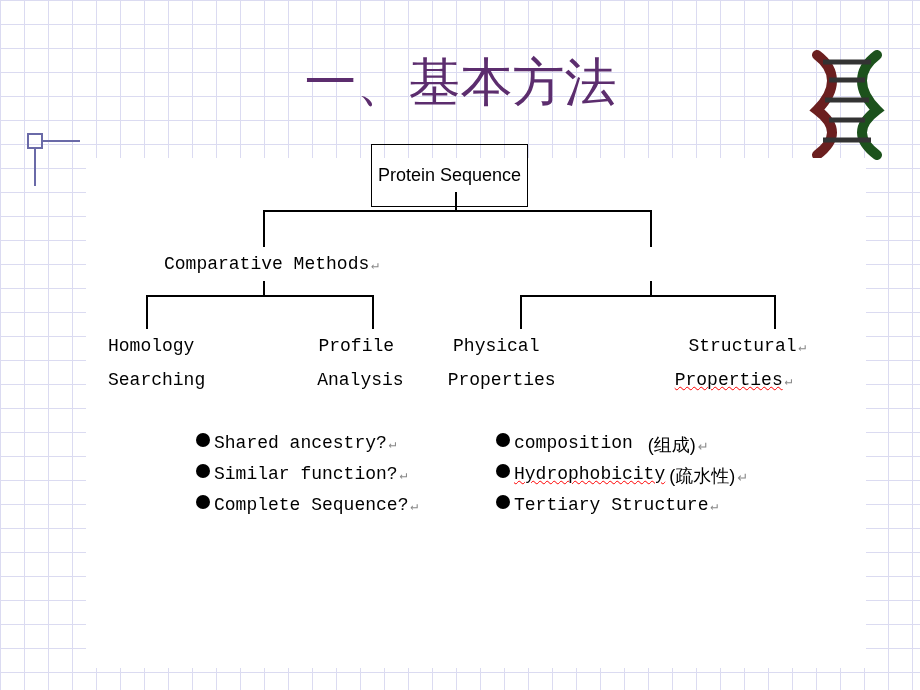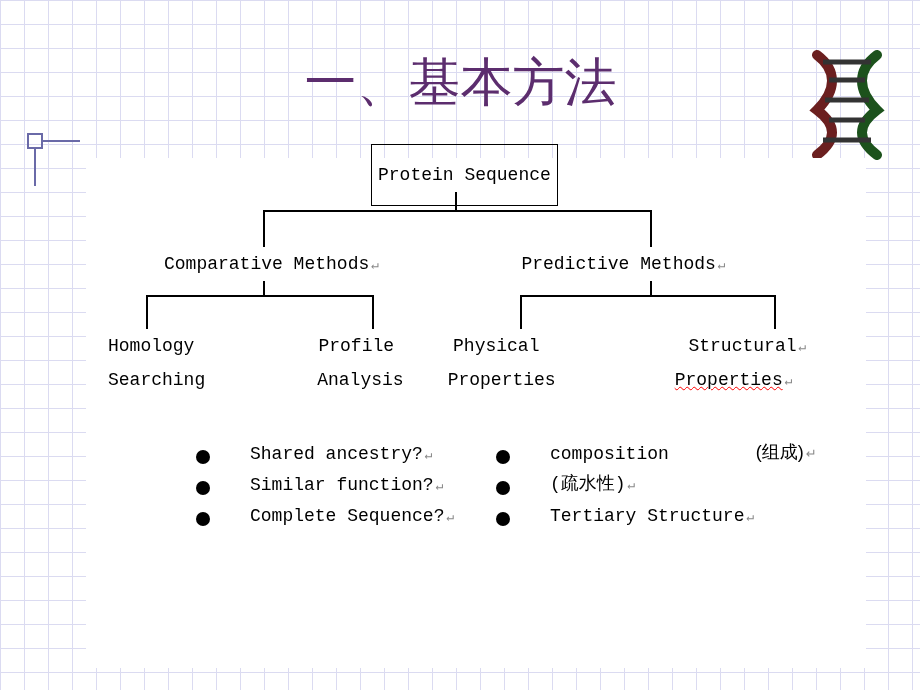--- a/index.html
+++ b/index.html
@@ -81,21 +81,21 @@
     background-repeat: repeat-x;
   }
   .cell {
     white-space: nowrap;
     padding: 0 2px;
   }
   .box {
     border: 1.5px solid #000;
     padding: 20px 6px;
     white-space: nowrap;
-    font-family: Liberation Mono, monospace;
+    font-family: Liberation Sans, sans-serif;
   }
   .bullet {
     width: 14px; height: 14px; border-radius: 50%;
     background: #000; display: inline-block;
     margin-right: 2px;
     flex-shrink: 0;
   }
   .para-mark::after {
     content: "↵";
     color: #888;
@@ -114,23 +114,22 @@
     position: absolute;
     background: #000;
   }
   .col-bullets {
     display: flex;
     flex-direction: column;
     gap: 0;
   }
   .brow {
     display: flex;
-    align-items: flex-end;
+    align-items: flex-start;
     height: 31px;
-    gap: 36px;
   }
   .bullet-cols {
     display: flex;
     margin-top: 28px;
   }
 </style>
 </head>
 <body>
 
 <div class="grid-bg"></div>
@@ -172,21 +171,20 @@
     <div class="tree-bar" style="left:369px;top:0;width:2px;height:18px"></div>
     <div class="tree-bar" style="left:177px;top:18px;width:389px;height:2px"></div>
     <div class="tree-bar" style="left:177px;top:18px;width:2px;height:37px"></div>
     <div class="tree-bar" style="left:564px;top:18px;width:2px;height:37px"></div>
   </div>
 
   <div class="dot-row">
     <div class="dots" style="width:76px"></div>
     <div class="cell para-mark">Comparative Methods</div>
     <div class="dots-fill" style="max-width:175px"></div>
-    <div class="cell para-mark">Predictive Methods</div>
     <div class="dots-fill"></div>
   </div>
 
   <div style="position:relative;height:48px">
     <div class="tree-bar" style="left:177px;top:0;width:2px;height:14px"></div>
     <div class="tree-bar" style="left:60px;top:14px;width:228px;height:2px"></div>
     <div class="tree-bar" style="left:60px;top:14px;width:2px;height:34px"></div>
     <div class="tree-bar" style="left:286px;top:14px;width:2px;height:34px"></div>
 
     <div class="tree-bar" style="left:564px;top:0;width:2px;height:14px"></div>
@@ -240,21 +238,22 @@
           <div class="dots-fill"></div>
         </div>
       <div class="brow">
           <div class="dots-fill"></div>
         </div>
     </div>
     <div class="col-bullets" style="flex:1">
       <div class="brow"><span class="bullet"></span><span class="cell">composition</span>&nbsp;<span class="cell para-mark" style="font-family:Liberation Sans, sans-serif">(组成)</span><div class="dots-fill"></div></div>
       <div class="brow">
           <span class="bullet"></span>
-          <span class="cell para-mark" style="font-family:Liberation Mono, monospace">(疏水性)</span>
+          <span class="cell squiggle">Hydrophobicity</span>
+          <span class="cell para-mark" style="font-family:Liberation Sans, sans-serif">(疏水性)</span>
           <div class="dots-fill"></div>
         </div>
       <div class="brow">
           <span class="bullet"></span>
           <span class="cell para-mark">Tertiary Structure</span>
           <div class="dots-fill"></div>
         </div>
     </div>
   </div>
 

